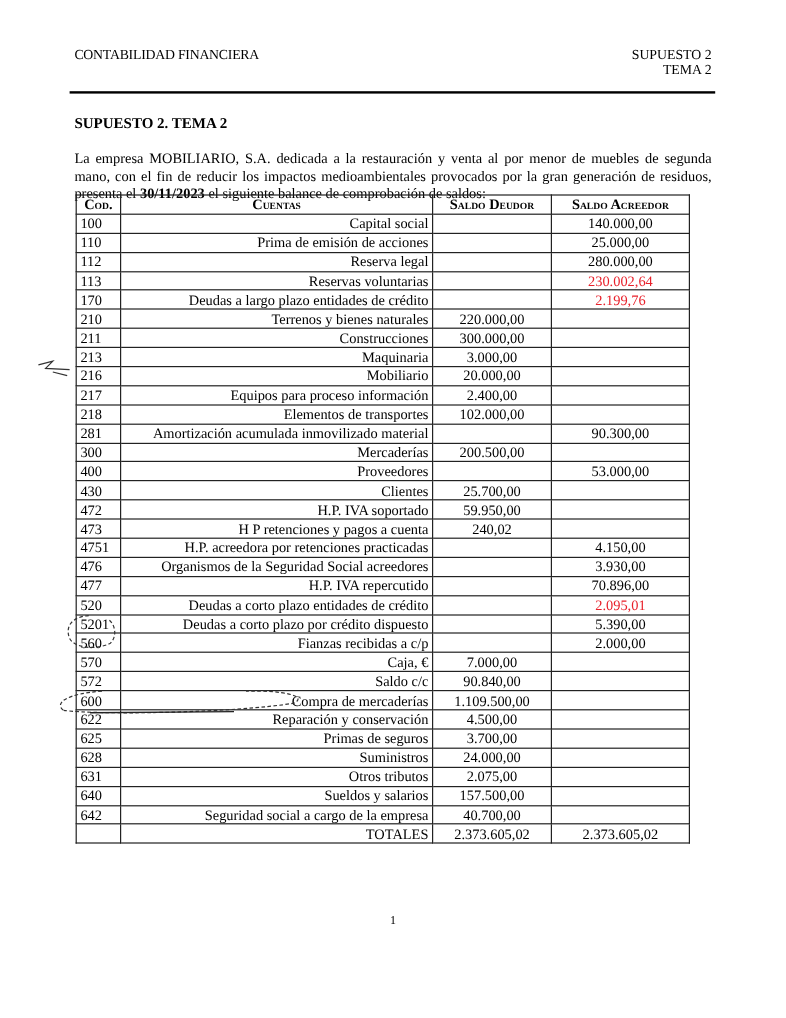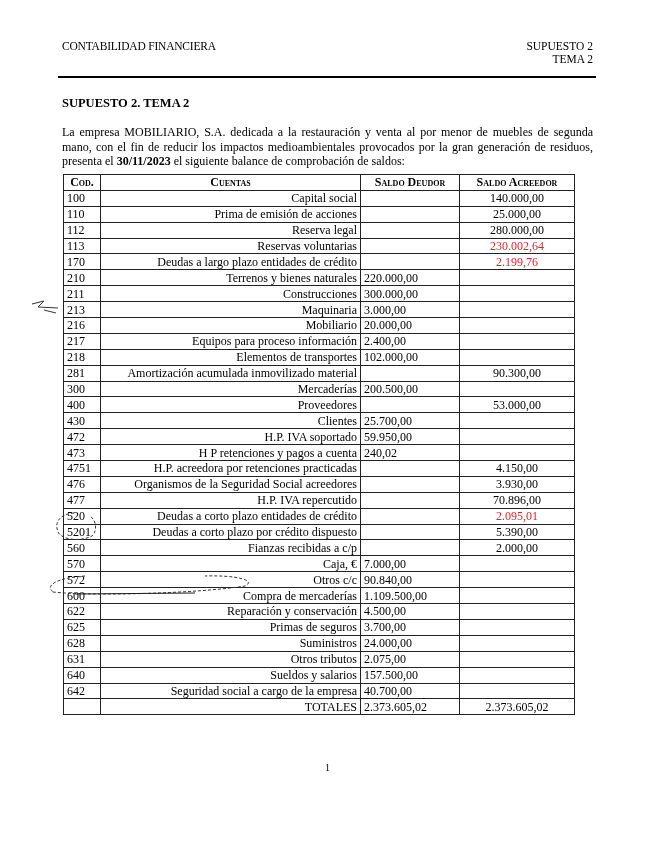--- a/index.html
+++ b/index.html
@@ -5,28 +5,28 @@
   html, body { margin: 0; padding: 0; background: #ffffff; }
   body { width: 655px; height: 848px; position: relative; overflow: hidden;
          font-family: "Liberation Serif", "DejaVu Serif", serif; color: #000; }
   .hdr-left { position: absolute; left: 62px; top: 40px; font-size: 11.5px; letter-spacing: -0.2px; text-align: right; }
   .hdr-right { position: absolute; right: 62px; top: 40px; font-size: 11.5px; text-align: right; line-height: 13px; }
   .hdr-rule { position: absolute; left: 58px; width: 538px; top: 76px; height: 2px; background: #000; }
   .title { position: absolute; left: 62px; top: 96px; font-size: 12.5px; font-weight: bold; }
   .intro { position: absolute; left: 62px; top: 125px; width: 531px; font-size: 12px;
            line-height: 14.6px; text-align: justify; }
   .intro b { font-weight: bold; }
-  table.bal { position: absolute; left: 63px; top: 174px; border-collapse: collapse;
+  table.bal { position: absolute; left: 63px; top: 162px; border-collapse: collapse;
               font-size: 12px; }
   table.bal td, table.bal th { border: 1px solid #222; padding: 0 3px; height: 14.9px; line-height: 14px;
               white-space: nowrap; }
   table.bal th { font-weight: bold; font-size: 10.5px; font-variant: small-caps; font-size: 12px; }
   .c-cod { width: 30px; text-align: left; }
   .c-cta { width: 253px; text-align: right; }
-  .c-deu { width: 92px; text-align: left; }
+  .c-deu { width: 92px; text-align: center; }
   .c-acr { width: 108px; text-align: center; }
   th.c-cod, th.c-cta, th.c-deu, th.c-acr { text-align: center; }
   .red { color: #e8202a; }
   .pagenum { position: absolute; left: 0; width: 655px; top: 762px; text-align: center; font-size: 10px; }
   .annot { position: absolute; pointer-events: none; }
 </style>
 </head>
 <body>
 
 <div class="hdr-left">CONTABILIDAD FINANCIERA</div>
@@ -189,21 +189,21 @@
         <td class="c-acr">2.000,00</td>
       </tr>
       <tr>
         <td class="c-cod">570</td>
         <td class="c-cta">Caja, €</td>
         <td class="c-deu">7.000,00</td>
         <td class="c-acr"></td>
       </tr>
       <tr>
         <td class="c-cod">572</td>
-        <td class="c-cta">Otros c/c</td>
+        <td class="c-cta">Saldo c/c</td>
         <td class="c-deu">90.840,00</td>
         <td class="c-acr"></td>
       </tr>
       <tr>
         <td class="c-cod">600</td>
         <td class="c-cta">Compra de mercaderías</td>
         <td class="c-deu">1.109.500,00</td>
         <td class="c-acr"></td>
       </tr>
       <tr>

